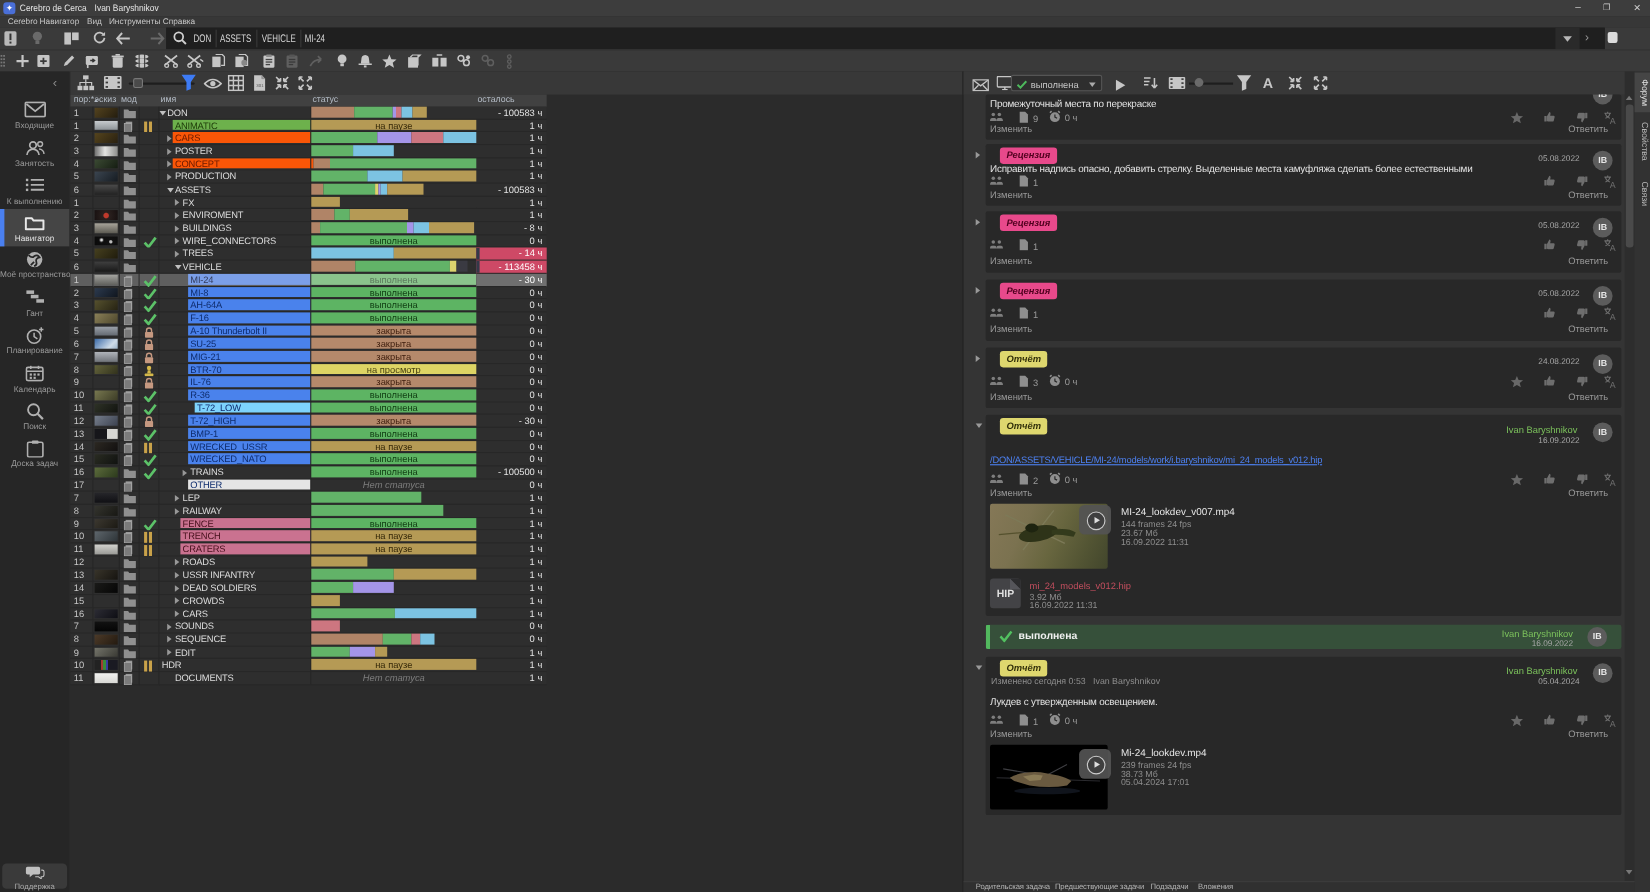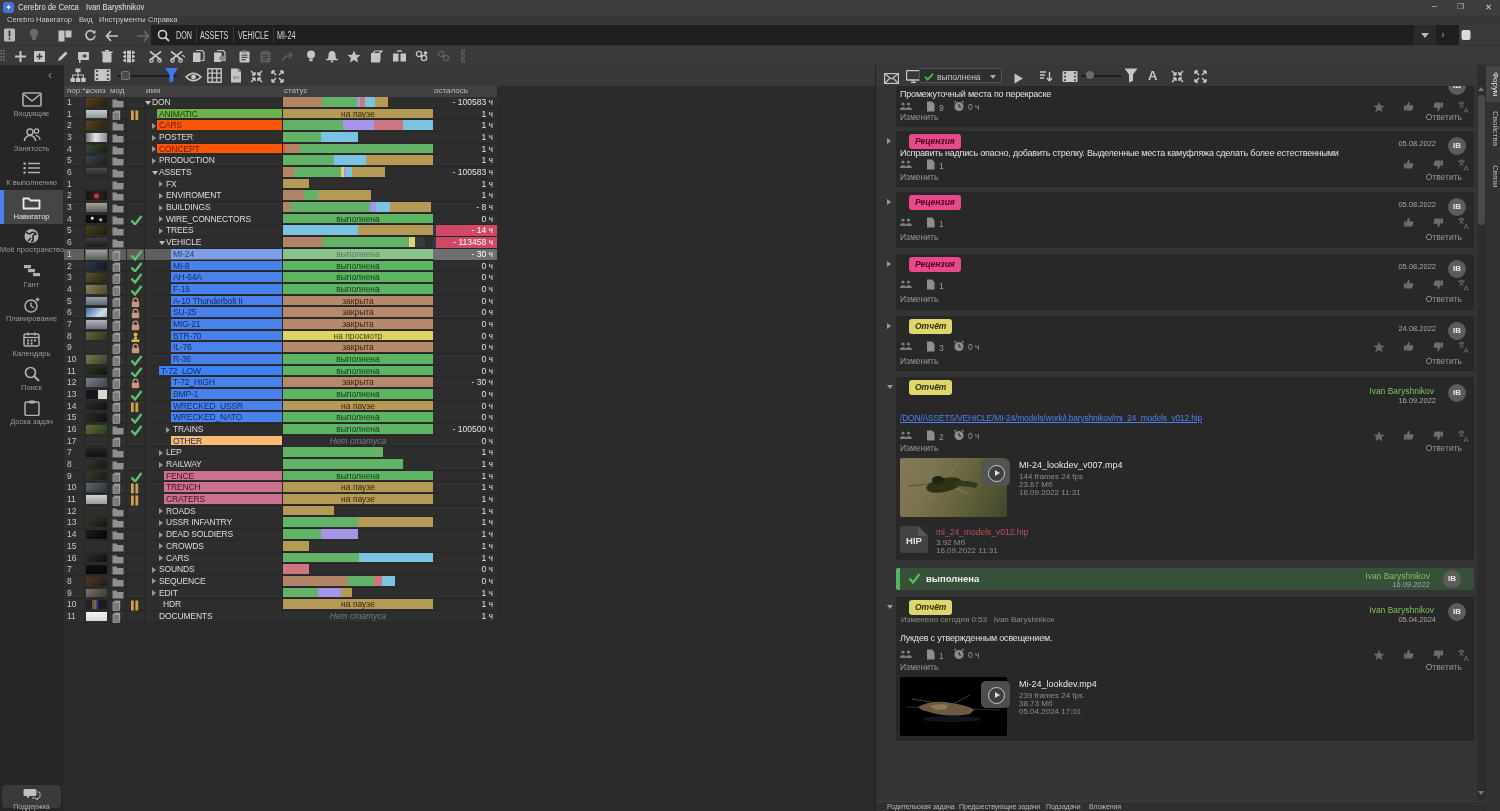--- a/index.html
+++ b/index.html
@@ -969,21 +969,21 @@
           <rect x="2.2" y="0.6" width="6" height="8" fill="#9a9a9a"></rect>
           <rect x="1" y="2.2" width="6.4" height="8.2" fill="#7b7b7b" stroke="#aaa" stroke-width="0.7"></rect>
         </svg>
       </div>
       <div class="c c-sti">
         <svg width="13" height="11" viewBox="0 0 13 11">
           <path d="M1.5 5.5 L5 9.5 L11.5 1" stroke="#5cc168" stroke-width="2.4" fill="none"></path>
         </svg>
       </div>
       <div class="c c-name">
-        <div class="nbg" style="left:14px;background:#3b82f6;color:#0f2d6e">T-72_LOW</div>
+        <div class="nbg" style="left:32px;background:#7dd3fc;color:#0f2d6e">T-72_LOW</div>
       </div>
       <div class="c c-status">
         <div class="stlabel" style="background:#5db463;color:#103c12">выполнена</div>
       </div>
       <div class="c c-rem">0 ч</div>
     </div>
 <div class="trow" style="top:377.32px;height:11.680000000000007px">
       <div class="c c-num">12</div>
       <div class="c c-thumb">
         <div class="thumb" style="background:linear-gradient(135deg,#767e8c,#3c4250)"></div>
@@ -1109,21 +1109,21 @@
       <div class="c c-num">17</div>
       <div class="c c-thumb"></div>
       <div class="c c-mod">
         <svg width="10" height="11" viewBox="0 0 10 11">
           <rect x="2.2" y="0.6" width="6" height="8" fill="#9a9a9a"></rect>
           <rect x="1" y="2.2" width="6.4" height="8.2" fill="#7b7b7b" stroke="#aaa" stroke-width="0.7"></rect>
         </svg>
       </div>
       <div class="c c-sti"></div>
       <div class="c c-name">
-        <div class="nbg" style="left:26px;background:#fdba74;color:#0f2d6e">OTHER</div>
+        <div class="nbg" style="left:26px;background:#e5e5e5;color:#0f2d6e">OTHER</div>
       </div>
       <div class="c c-status">
         <div class="nost">Нет статуса</div>
       </div>
       <div class="c c-rem">0 ч</div>
     </div>
 <div class="trow" style="top:447.4px;height:11.680000000000007px">
       <div class="c c-num">7</div>
       <div class="c c-thumb">
         <div class="thumb" style="background:linear-gradient(180deg,#26262a,#101014)"></div>
@@ -1404,21 +1404,21 @@
           <rect x="1" y="2.2" width="6.4" height="8.2" fill="#7b7b7b" stroke="#aaa" stroke-width="0.7"></rect>
         </svg>
       </div>
       <div class="c c-sti">
         <svg width="9" height="11" viewBox="0 0 9 11">
           <rect x="1" y="0.5" width="2.8" height="10" fill="#c9a24a"></rect>
           <rect x="5.4" y="0.5" width="2.8" height="10" fill="#c9a24a"></rect>
         </svg>
       </div>
       <div class="c c-name">
-        <span class="nplain" style="left:18px">HDR</span>
+        <span class="nplain" style="left:2px">HDR</span>
       </div>
       <div class="c c-status">
         <div class="stlabel" style="background:#b59a55;color:#342708">на паузе</div>
       </div>
       <div class="c c-rem">1 ч</div>
     </div>
 <div class="trow" style="top:610.92px;height:11.680000000000064px">
       <div class="c c-num">11</div>
       <div class="c c-thumb">
         <div class="thumb" style="background:linear-gradient(180deg,#f2f2f0,#d8d8d4)"></div>

